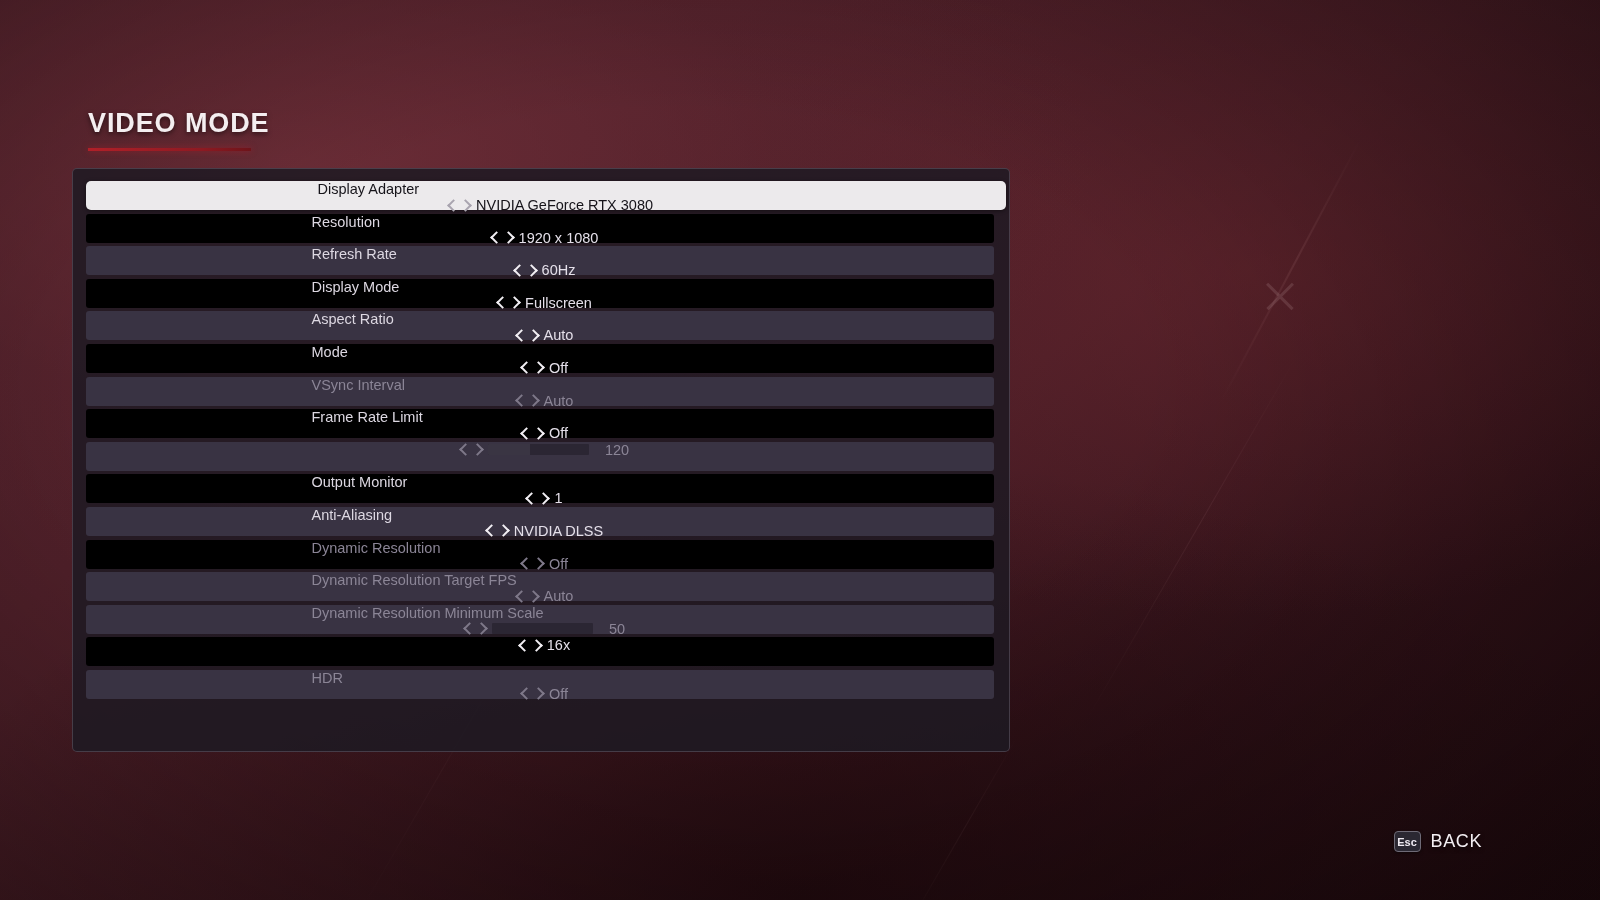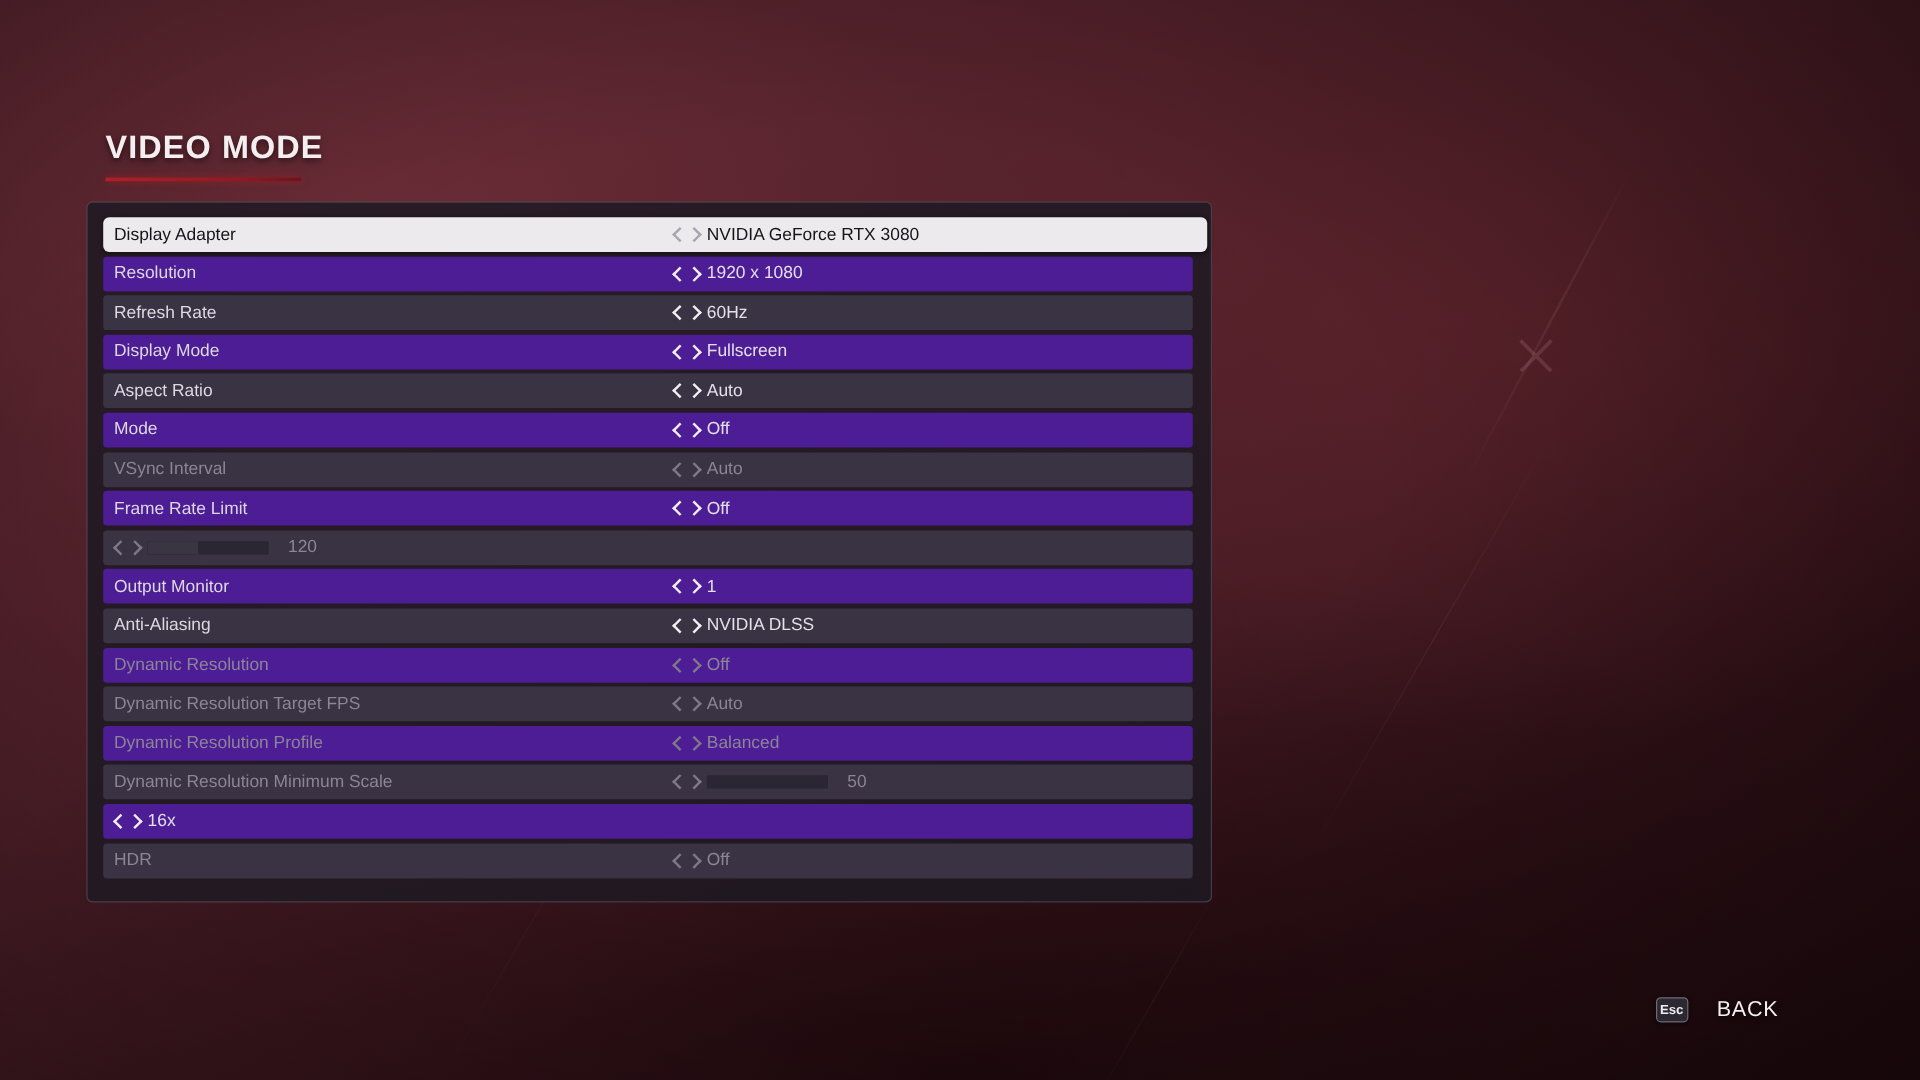--- a/index.html
+++ b/index.html
@@ -100,22 +100,23 @@
   .setting-row {
     position: relative;
     display: flex;
     align-items: center;
     height: 29px;
     margin-bottom: 3.6px;
     border-radius: 3px;
     background: #393343;
     padding-left: 9px;
     width: 908px;
-  }
-  .setting-row.alt { background: #4c1d95; }
+    flex-direction: column;
+  }
+  .setting-row.alt { background: #000000; }
 
   .setting-row.selected {
     background: #eceaec;
     width: 920px;
     border-radius: 5px;
     box-shadow: 0 1px 4px rgba(0,0,0,.45);
   }
 
   .row-label {
     font-size: 14.5px;
@@ -194,21 +195,21 @@
   }
   .setting-row.dim .slider-number { color: #8b8596; }
 
   
   #back-prompt {
     position: absolute;
     right: 118px;
     bottom: 48px;
     display: flex;
     align-items: center;
-    gap: 24px;
+    gap: 10px;
   }
   #esc-key {
     width: 27px;
     height: 21px;
     border-radius: 4px;
     background: #2b2832;
     border: 1px solid #6e6a76;
     display: flex;
     align-items: center;
     justify-content: center;
@@ -368,30 +369,20 @@
       <div class="setting-row dim">
         <div class="row-label">Dynamic Resolution Target FPS</div>
         <div class="row-value-wrap">
           <div class="arrows">
             <span class="arrow left"></span>
             <span class="arrow right"></span>
           </div>
           <div class="row-value">Auto</div>
         </div>
       </div>
-      <div class="setting-row alt dim">
-        <div class="row-label">Dynamic Resolution Profile</div>
-        <div class="row-value-wrap">
-          <div class="arrows">
-            <span class="arrow left"></span>
-            <span class="arrow right"></span>
-          </div>
-          <div class="row-value">Balanced</div>
-        </div>
-      </div>
       <div class="setting-row dim">
         <div class="row-label">Dynamic Resolution Minimum Scale</div>
         <div class="row-value-wrap">
           <div class="arrows">
             <span class="arrow left"></span>
             <span class="arrow right"></span>
           </div>
           <div class="slider">
             <div class="slider-fill" style="width: 0%;"></div>
           </div>

